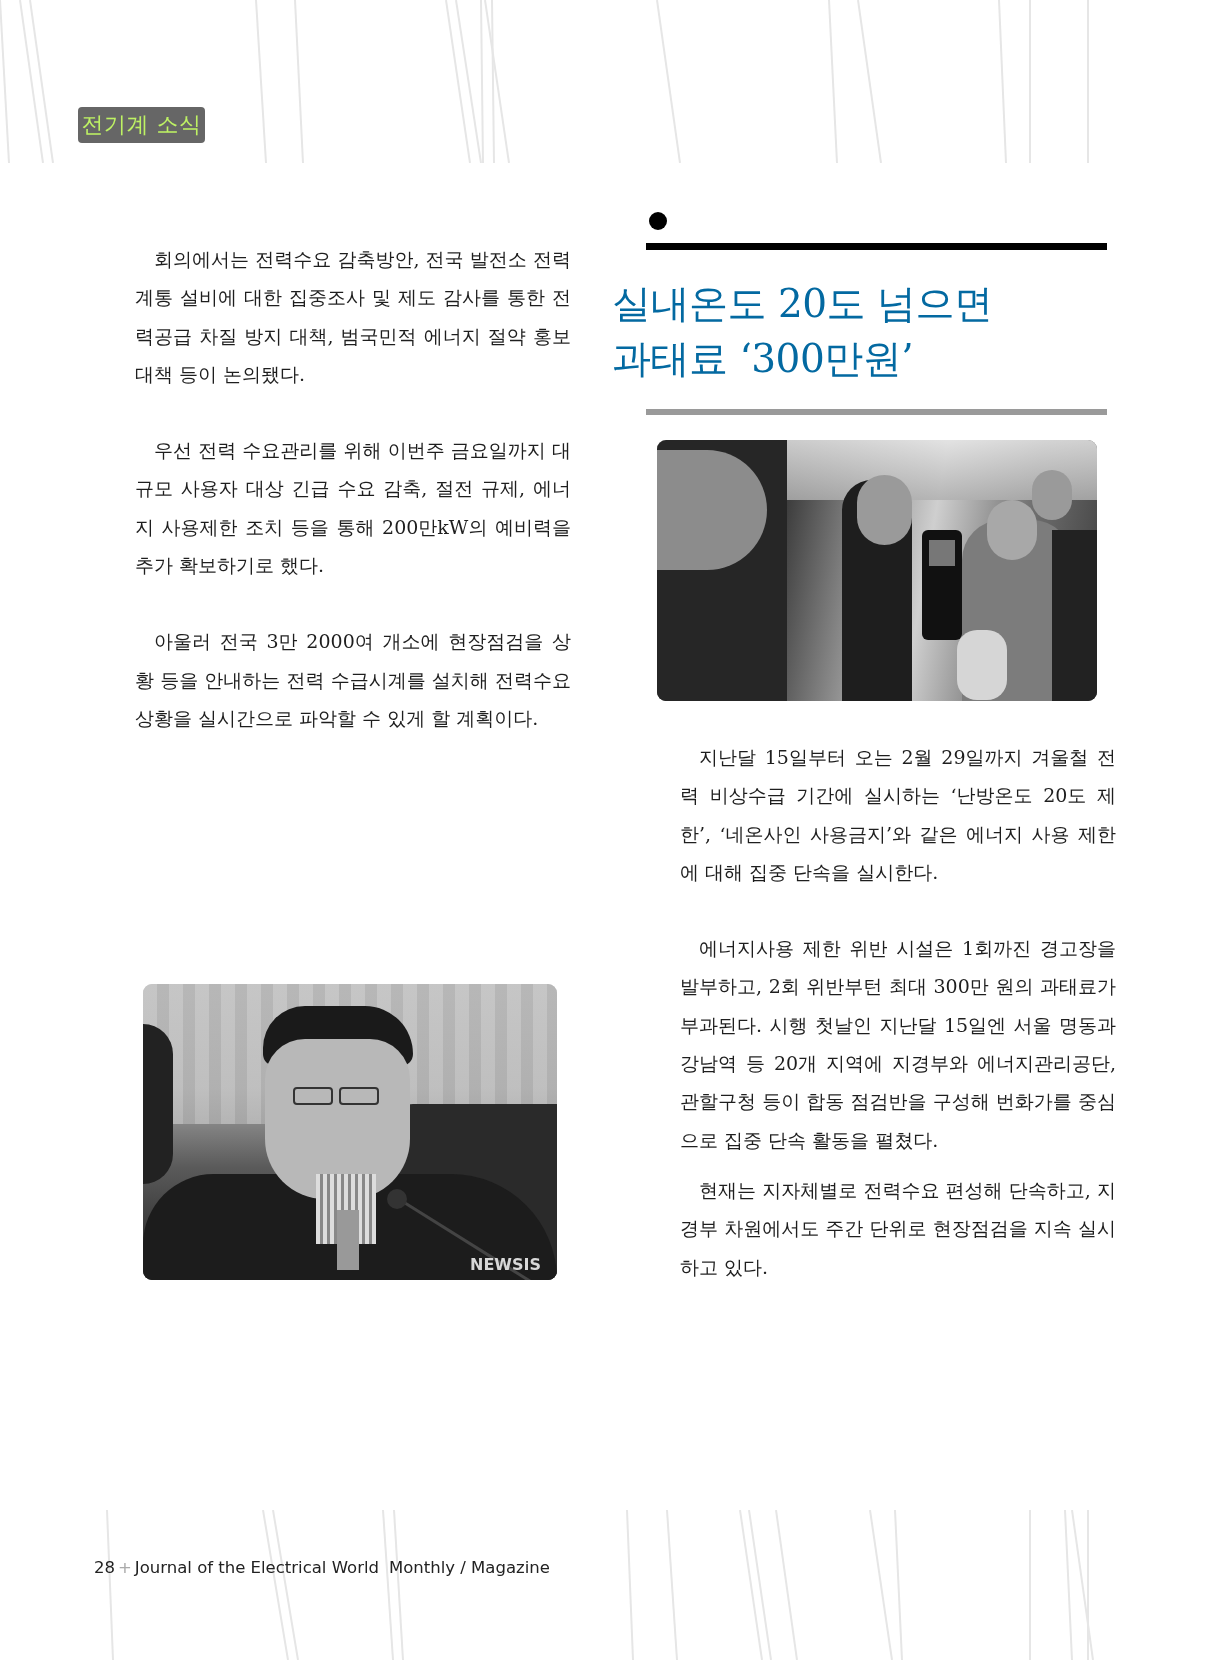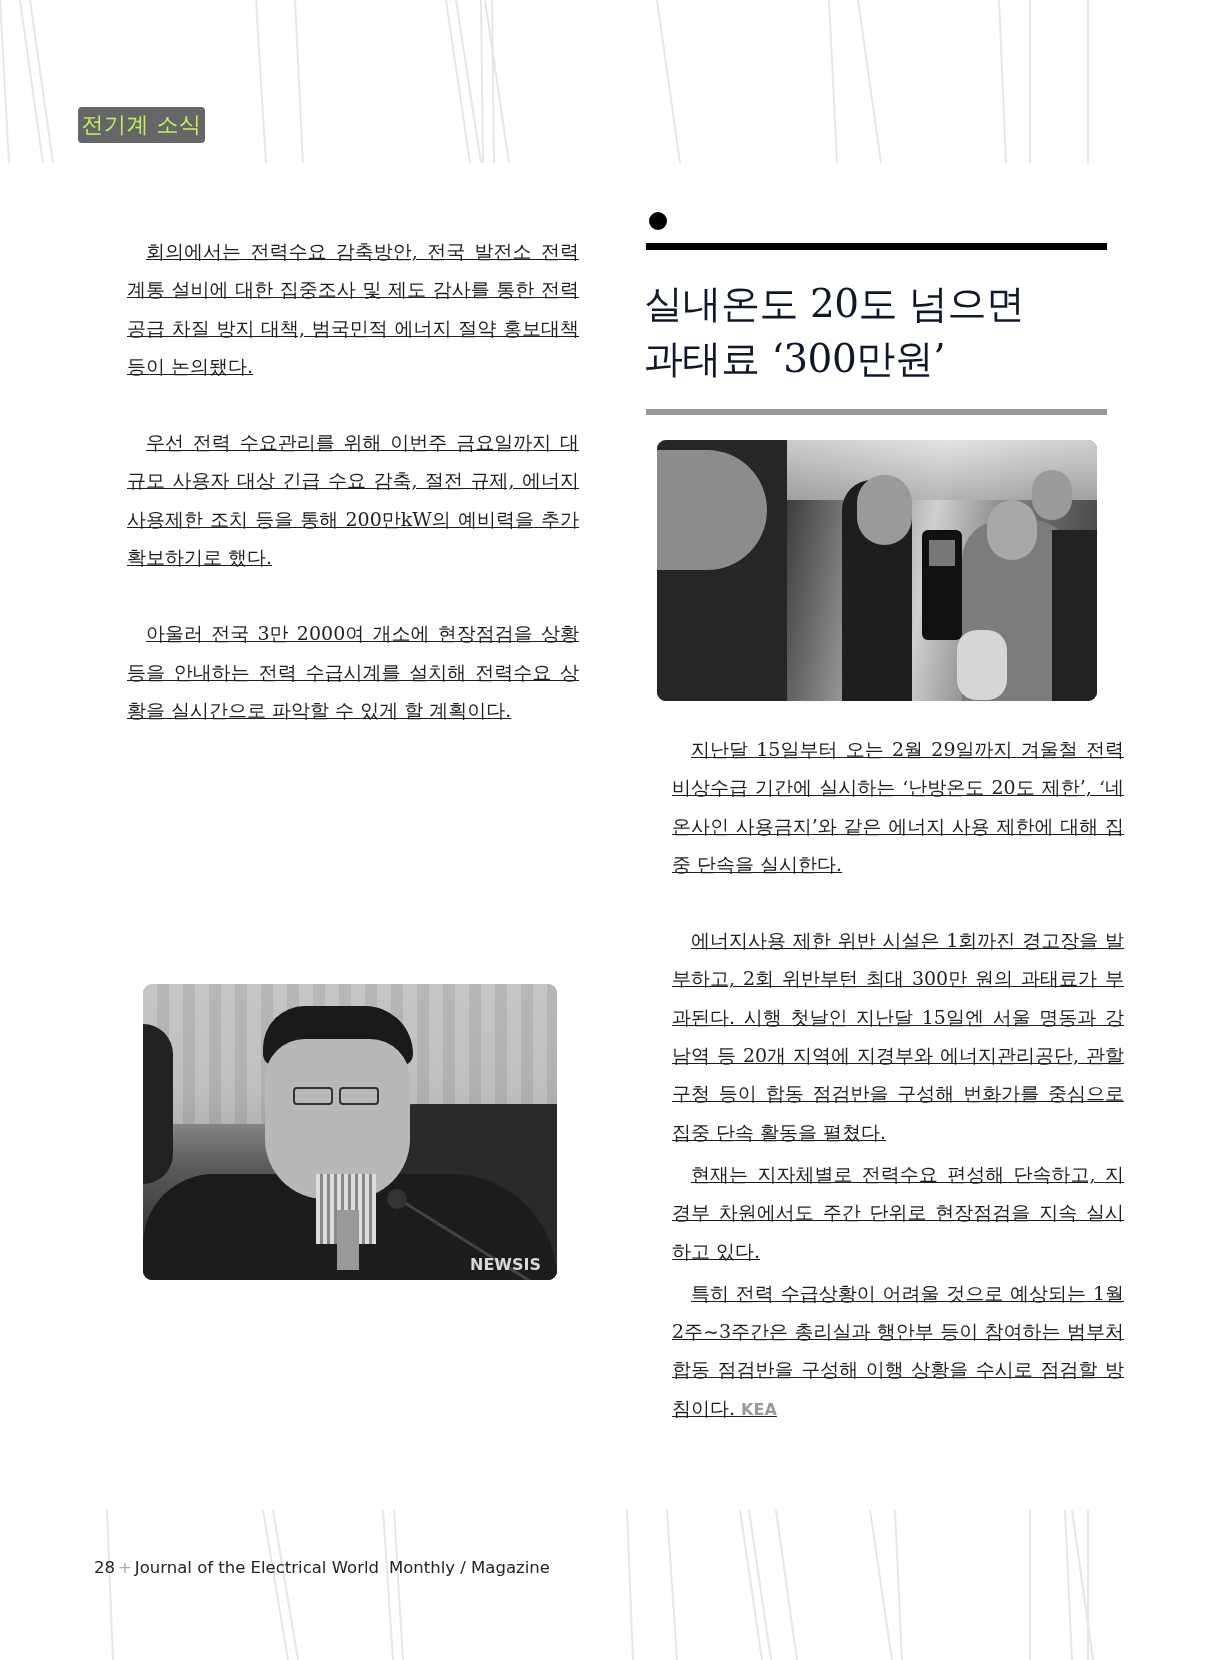--- a/index.html
+++ b/index.html
@@ -11,38 +11,38 @@
     .deco svg { width: 100%; height: 100%; display: block; }
 
     .section-badge { position: absolute; left: 78px; top: 67px; width: 127px; height: 36px;
       background: #666666; border-radius: 4px; color: #bef264;
       font-family: "DejaVu Sans", "Liberation Sans", sans-serif; font-size: 22px;
       line-height: 36px; text-align: center; letter-spacing: 0.5px; margin-top: 40px; }
 
     .col { position: absolute; font-size: 19px; line-height: 38.3px; text-align: justify; color: #1e1e1e; }
     .col-left { left: 123px; top: 228px; width: 460px; }
     .col-right { left: 668px; top: 726px; width: 460px; }
-    .col p { margin: 4px; text-indent: 19px; text-decoration: underline; }
+    .col p { margin: 12px; text-indent: 19px; }
     .col p.gap { margin-top: 38px; }
 
     .photo { position: absolute; overflow: hidden; background: #555; border-radius: 9px; }
     .photo-left { left: 143px; top: 984px; width: 414px; height: 296px;
       background: linear-gradient(180deg, #bfbfbf 0%, #a8a8a8 35%, #5a5a5a 62%, #1f1f1f 100%); }
     .photo-right { left: 657px; top: 440px; width: 440px; height: 261px;
       background: linear-gradient(100deg, #3a3a3a 0%, #2a2a2a 25%, #8a8a8a 45%, #cfcfcf 60%, #6e6e6e 80%, #3c3c3c 100%); }
     .photo .shape { position: absolute; }
     .photo .watermark { position: absolute; right: 16px; bottom: 6px; color: #d8d8d8;
       font-family: "DejaVu Sans", sans-serif; font-weight: bold; font-size: 16px; letter-spacing: 0; }
 
     .bullet-dot { position: absolute; left: 649px; top: 212px; width: 18px; height: 18px;
       border-radius: 50%; background: #000; }
     .rule-black { position: absolute; left: 646px; top: 243px; width: 461px; height: 7px; background: #000; }
     .rule-gray { position: absolute; left: 646px; top: 409px; width: 461px; height: 6px; background: #9a9a9a; }
-    .headline { position: absolute; left: 644px; top: 276px; width: 460px;
-      font-size: 39px; line-height: 55px; color: #0f172a; letter-spacing: -0.5px; }
+    .headline { position: absolute; left: 612px; top: 276px; width: 460px;
+      font-size: 39px; line-height: 55px; color: #0369a1; letter-spacing: -0.5px; }
     .headline div { white-space: nowrap; }
 
     .credit { font-family: "DejaVu Sans", "Liberation Sans", sans-serif; font-weight: bold;
       color: #999; font-size: 16px; }
 
     .footer { position: absolute; left: 94px; top: 1558px; font-family: "DejaVu Sans", "Liberation Sans", sans-serif;
       font-size: 16.5px; color: #222; white-space: nowrap; }
     .footer .plus { color: #aaa; margin: 0 3px; }
     .footer .sep { margin-left: 10px; }
   </style>
@@ -138,18 +138,17 @@
   <div class="shape" style="left:330px;top:60px;width:50px;height:60px;background:#a8a8a8;border-radius:25px;"></div>
   <div class="shape" style="left:375px;top:30px;width:40px;height:50px;background:#9a9a9a;border-radius:20px;"></div>
   <div class="shape" style="left:395px;top:90px;width:45px;height:171px;background:#222;"></div>
   <div class="shape" style="left:300px;top:190px;width:50px;height:70px;background:#d6d6d6;border-radius:20px;"></div>
 </div>
 
 <div class="col col-right">
   <p>지난달 15일부터 오는 2월 29일까지 겨울철 전력 비상수급 기간에 실시하는 ‘난방온도 20도 제한’, ‘네온사인 사용금지’와 같은 에너지 사용 제한에 대해 집중 단속을 실시한다.</p>
   <p class="gap">에너지사용 제한 위반 시설은 1회까진 경고장을 발부하고, 2회 위반부턴 최대 300만 원의 과태료가 부과된다. 시행 첫날인 지난달 15일엔 서울 명동과 강남역 등 20개 지역에 지경부와 에너지관리공단, 관할구청 등이 합동 점검반을 구성해 번화가를 중심으로 집중 단속 활동을 펼쳤다.</p>
   <p>현재는 지자체별로 전력수요 편성해 단속하고, 지경부 차원에서도 주간 단위로 현장점검을 지속 실시하고 있다.</p>
-  <p><span>특히 전력 수급상황이 어려울 것으로 예상되는 1월 2주~3주간은 총리실과 행안부 등이 참여하는 범부처 합동 점검반을 구성해 이행 상황을 수시로 점검할 방침이다.</span> <span class="credit">KEA</span></p>
 </div>
 
 <div class="footer">
   <span>28</span><span class="plus">+</span><span>Journal of the Electrical World</span><span class="sep">Monthly / Magazine</span>
 </div>
 
 </body></html>

